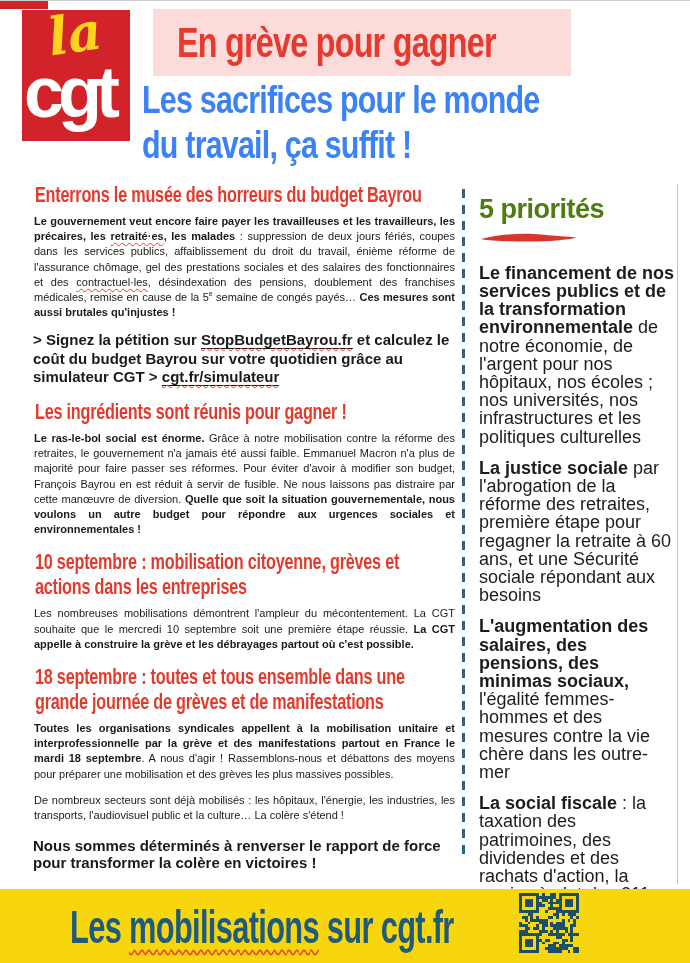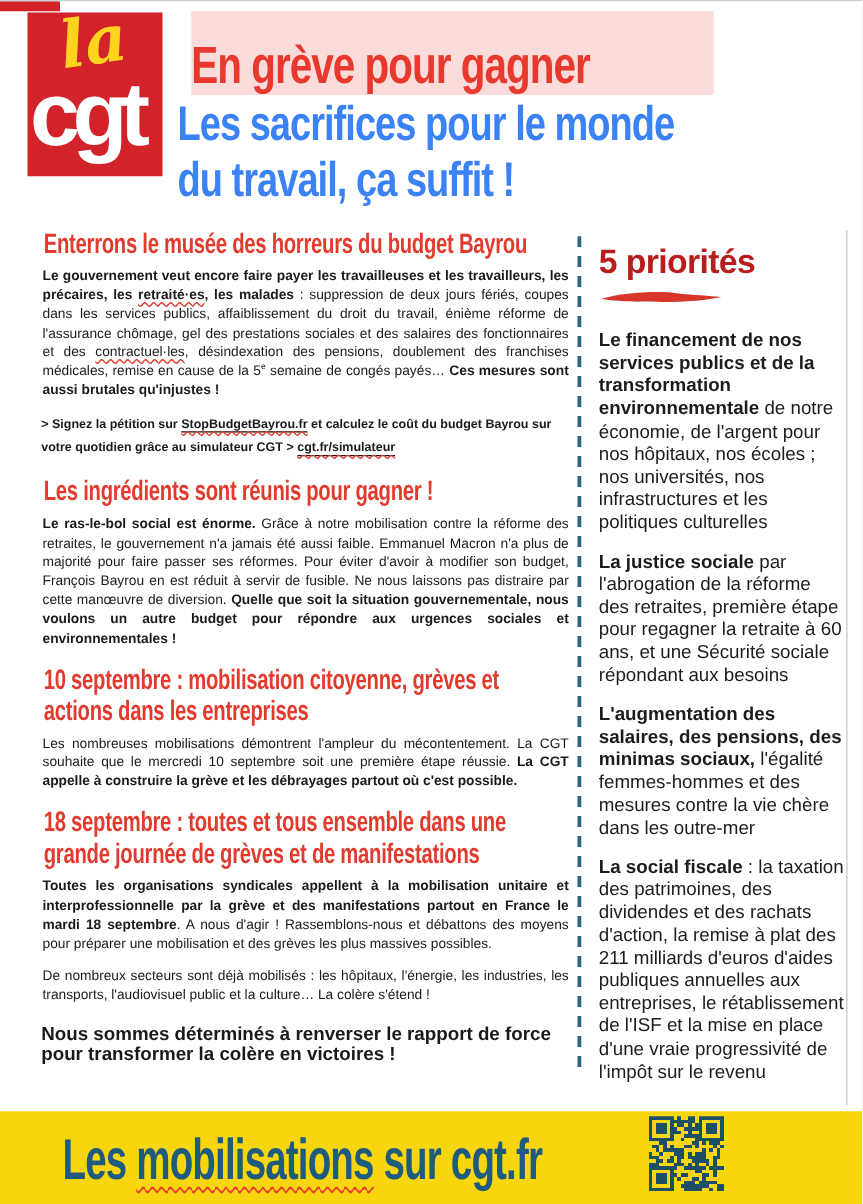--- a/index.html
+++ b/index.html
@@ -7,54 +7,54 @@
         font-family:"Liberation Sans",sans-serif;color:#1a1a1a;border-top:1px solid #cfcfcf;}
 
   
   .corner-strip{position:absolute;left:0;top:0;width:48px;height:8px;background:#d2232a;}
   .logo{position:absolute;left:22px;top:9px;width:108px;height:131px;background:#d2232a;overflow:visible;}
   .logo-la{position:absolute;left:26px;top:-2px;font-family:"DejaVu Serif",serif;font-style:italic;
            font-weight:bold;font-size:52px;color:#ffd41e;transform:rotate(-8deg);line-height:1;}
   .logo-cgt{position:absolute;left:2px;top:46px;font-size:72px;font-weight:bold;color:#ffffff;
             letter-spacing:-6px;line-height:1;text-align:center;}
   .title-box{position:absolute;left:153px;top:8px;width:418px;height:67px;background:#fbdcda;
-             display:flex;align-items:flex-end;padding-left:0;box-sizing:border-box;}
+             display:flex;align-items:center;padding-left:24px;box-sizing:border-box;}
   .title-text{font-size:42px;font-weight:bold;color:#e8392e;white-space:nowrap;letter-spacing:-1px;
               transform:scaleX(0.77);transform-origin:0 50%;display:inline-block;}
   .subtitle{position:absolute;left:142px;top:76px;color:#3b82f6;font-weight:bold;}
   .subtitle .cond-line{font-size:39px;line-height:45px;letter-spacing:-1px;
               transform:scaleX(0.78);transform-origin:0 0;white-space:nowrap;}
 
   
   .main{position:absolute;left:33px;top:181px;width:423px;}
   section{margin-bottom:12px;}
   .sec-h{color:#e23b2e;margin:0 2px 7px;}
   .sec-h .cond-line{font-size:22.5px;font-weight:bold;line-height:25px;letter-spacing:-0.3px;
               transform:scaleX(0.72);transform-origin:0 0;white-space:nowrap;}
   p.body{font-size:11px;line-height:15.2px;text-align:justify;margin:0 1px 11px;}
-  p.petition{font-size:10px;line-height:18.5px;font-weight:bold;margin:7px 0 0;}
+  p.petition{font-size:15px;line-height:18.5px;font-weight:bold;margin:7px 0 0;}
   p.closing{font-size:15px;line-height:16.5px;font-weight:bold;margin:15px 0 0;}
   .b{font-weight:bold;}
   .wavy{text-decoration-line:underline;text-decoration-style:wavy;text-decoration-color:#e23b2e;
         text-decoration-thickness:1px;text-underline-offset:2px;}
   .u{border-bottom:1.6px solid #111;}
   .sup{vertical-align:super;font-size:0.62em;line-height:0;}
 
   
   .sidebar-dash{position:absolute;left:462px;top:188px;width:3px;height:668px;
         background:repeating-linear-gradient(180deg,#2d6480 0 9px,transparent 9px 16px);}
   .sidebar{position:absolute;left:479px;top:194px;width:197px;}
-  .sidebar-title{color:#b91c1c;font-size:27px;font-weight:bold;letter-spacing:-0.5px;margin:0;line-height:1.1;}
+  .sidebar-title{color:#4d7c0f;font-size:27px;font-weight:bold;letter-spacing:-0.5px;margin:0;line-height:1.1;}
   .brush{display:block;margin:5px 0 20px 0;}
-  .sidebar-item{font-size:15px;line-height:18.2px;margin-bottom:13px;color:#1c1c1c;}
+  .sidebar-item{font-size:18px;line-height:18.2px;margin-bottom:13px;color:#1c1c1c;}
   .edge-line{position:absolute;left:677px;top:183px;width:1px;height:700px;background:#c6c6c6;}
 
   
   .footer{position:absolute;left:0;top:888px;width:690px;height:75px;background:#f7d60e;
-          display:flex;align-items:center;padding-left:50px;box-sizing:border-box;}
+          display:flex;align-items:center;padding-left:70px;box-sizing:border-box;}
   .footer-line{display:inline-block;white-space:nowrap;font-size:46px;font-weight:bold;color:#1e5b7c;
           letter-spacing:-1px;transform:scaleX(0.67);transform-origin:0 50%;}
   .footer-line .wavy{text-decoration-color:#e8432c;text-decoration-thickness:2px;text-underline-offset:6px;}
   .qr{position:absolute;left:518px;top:892px;width:62px;height:60px;}
 </style>
 </head>
 <body>
 
 <div class="page">
 

